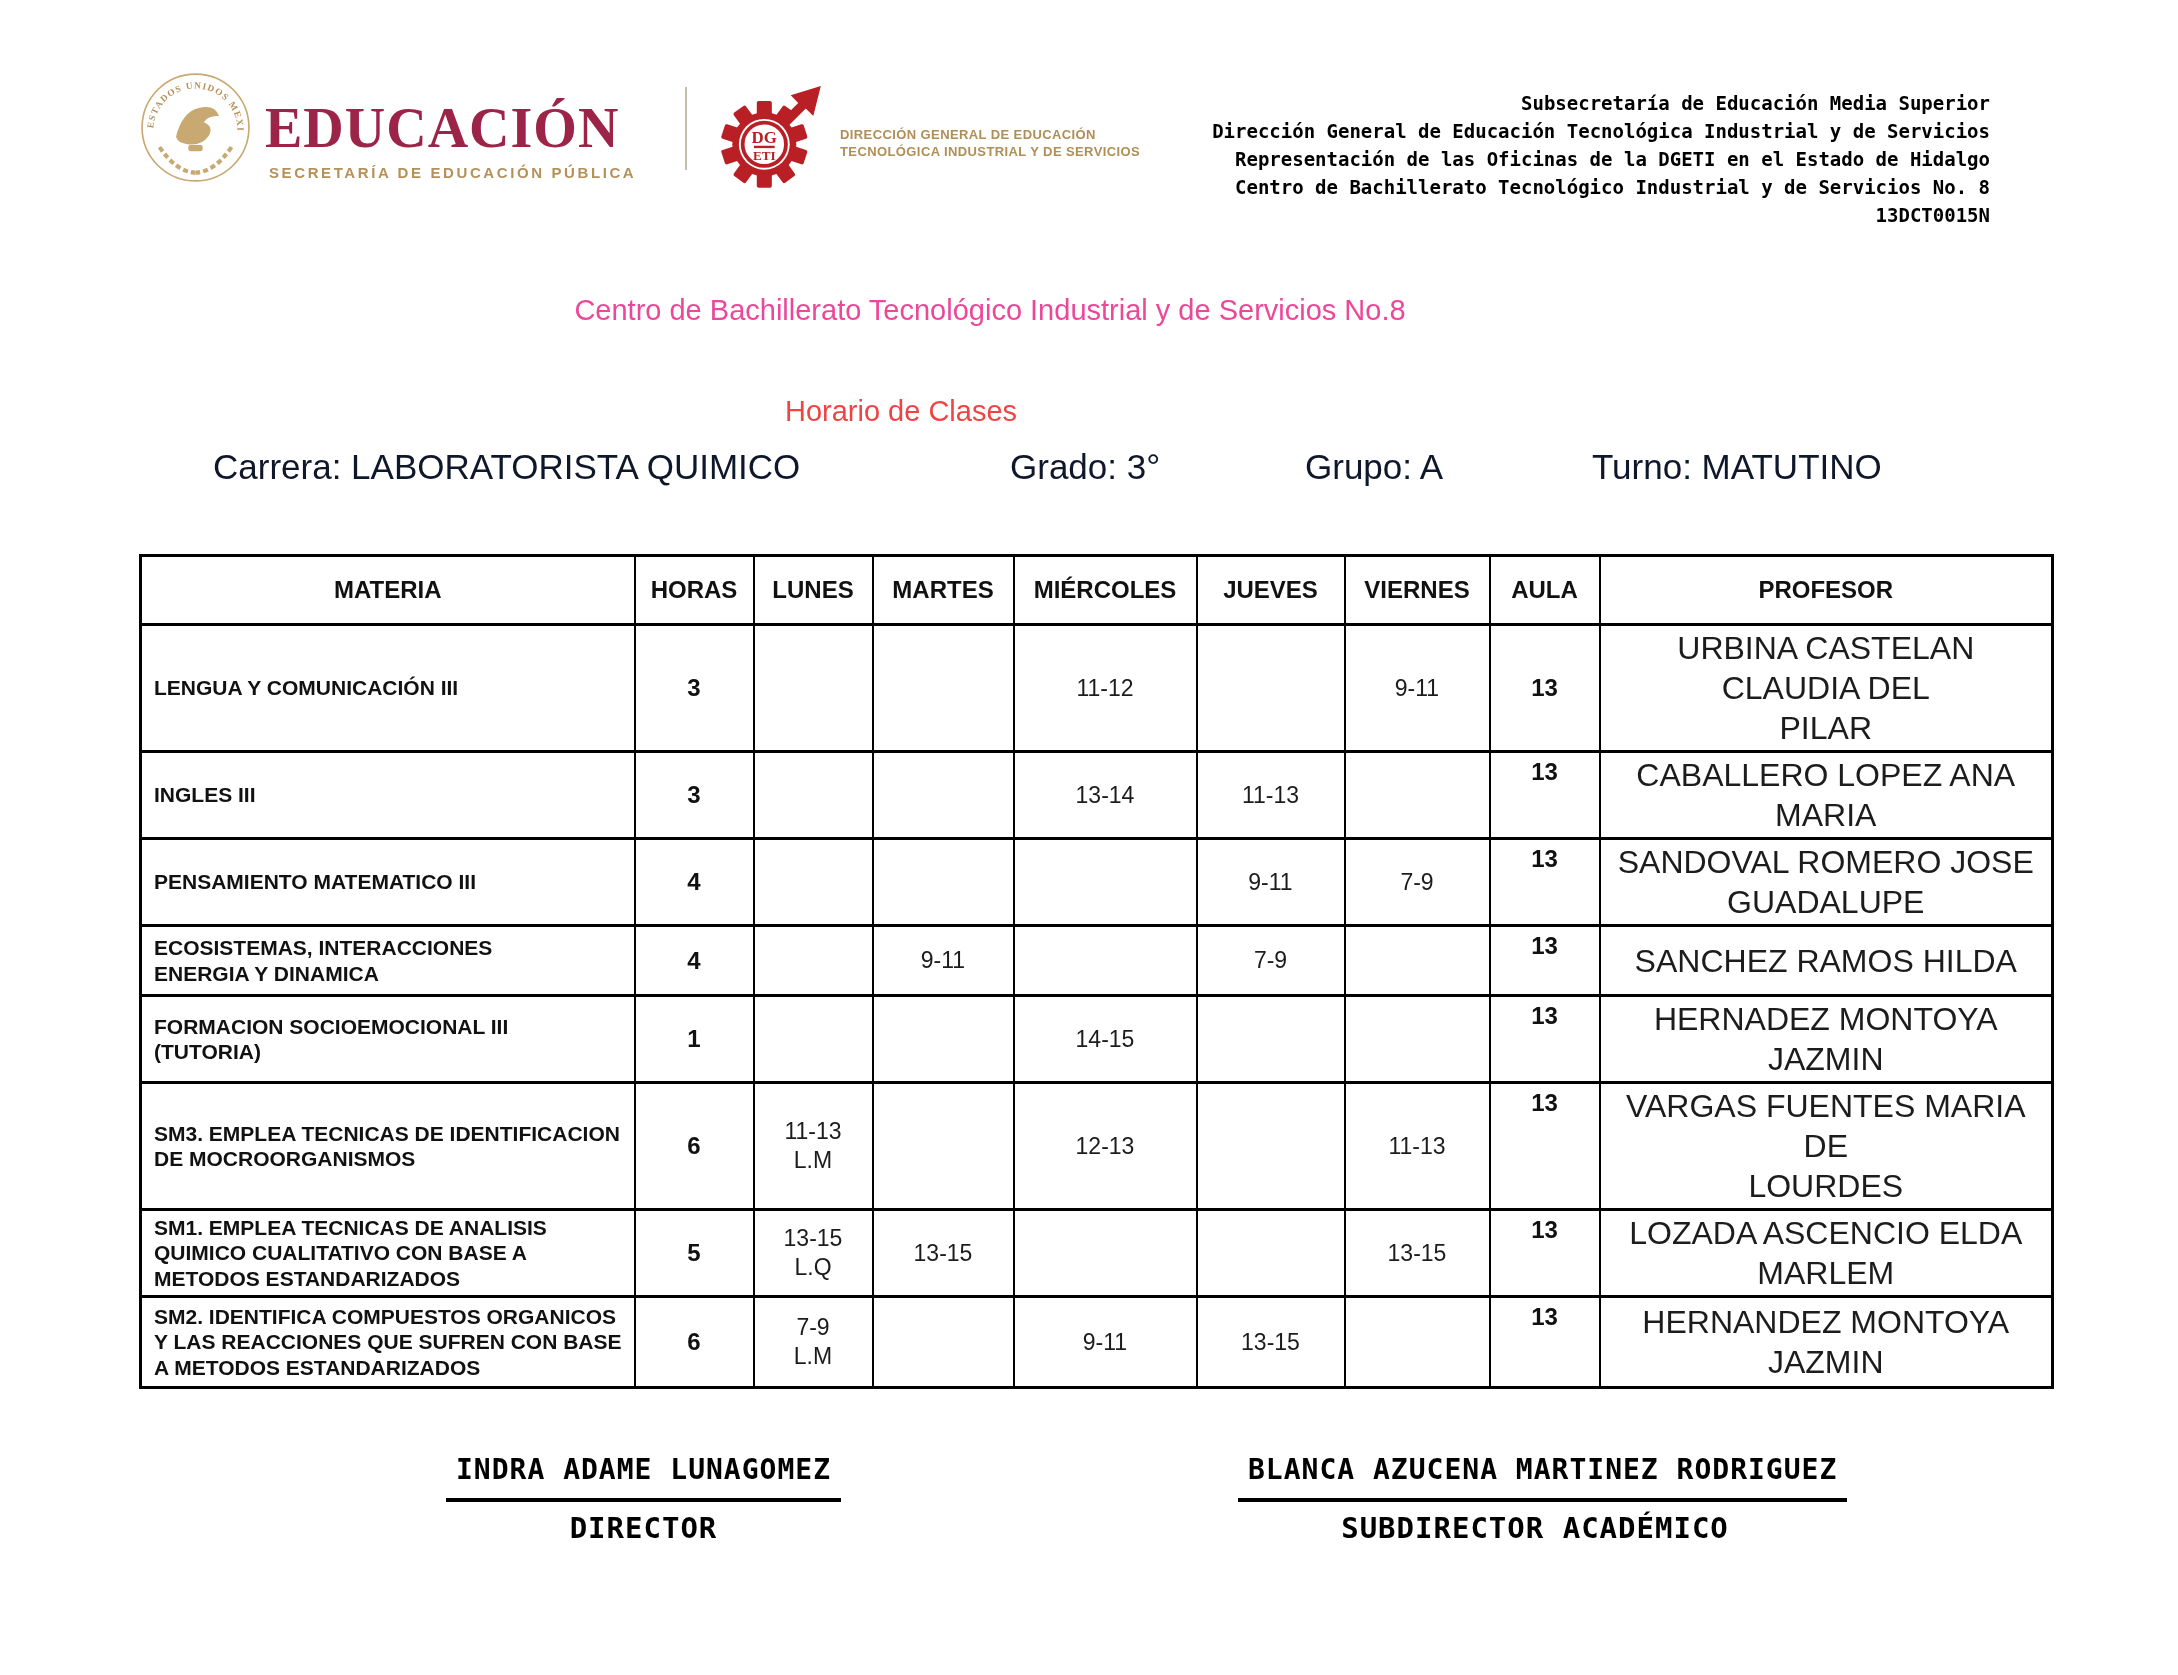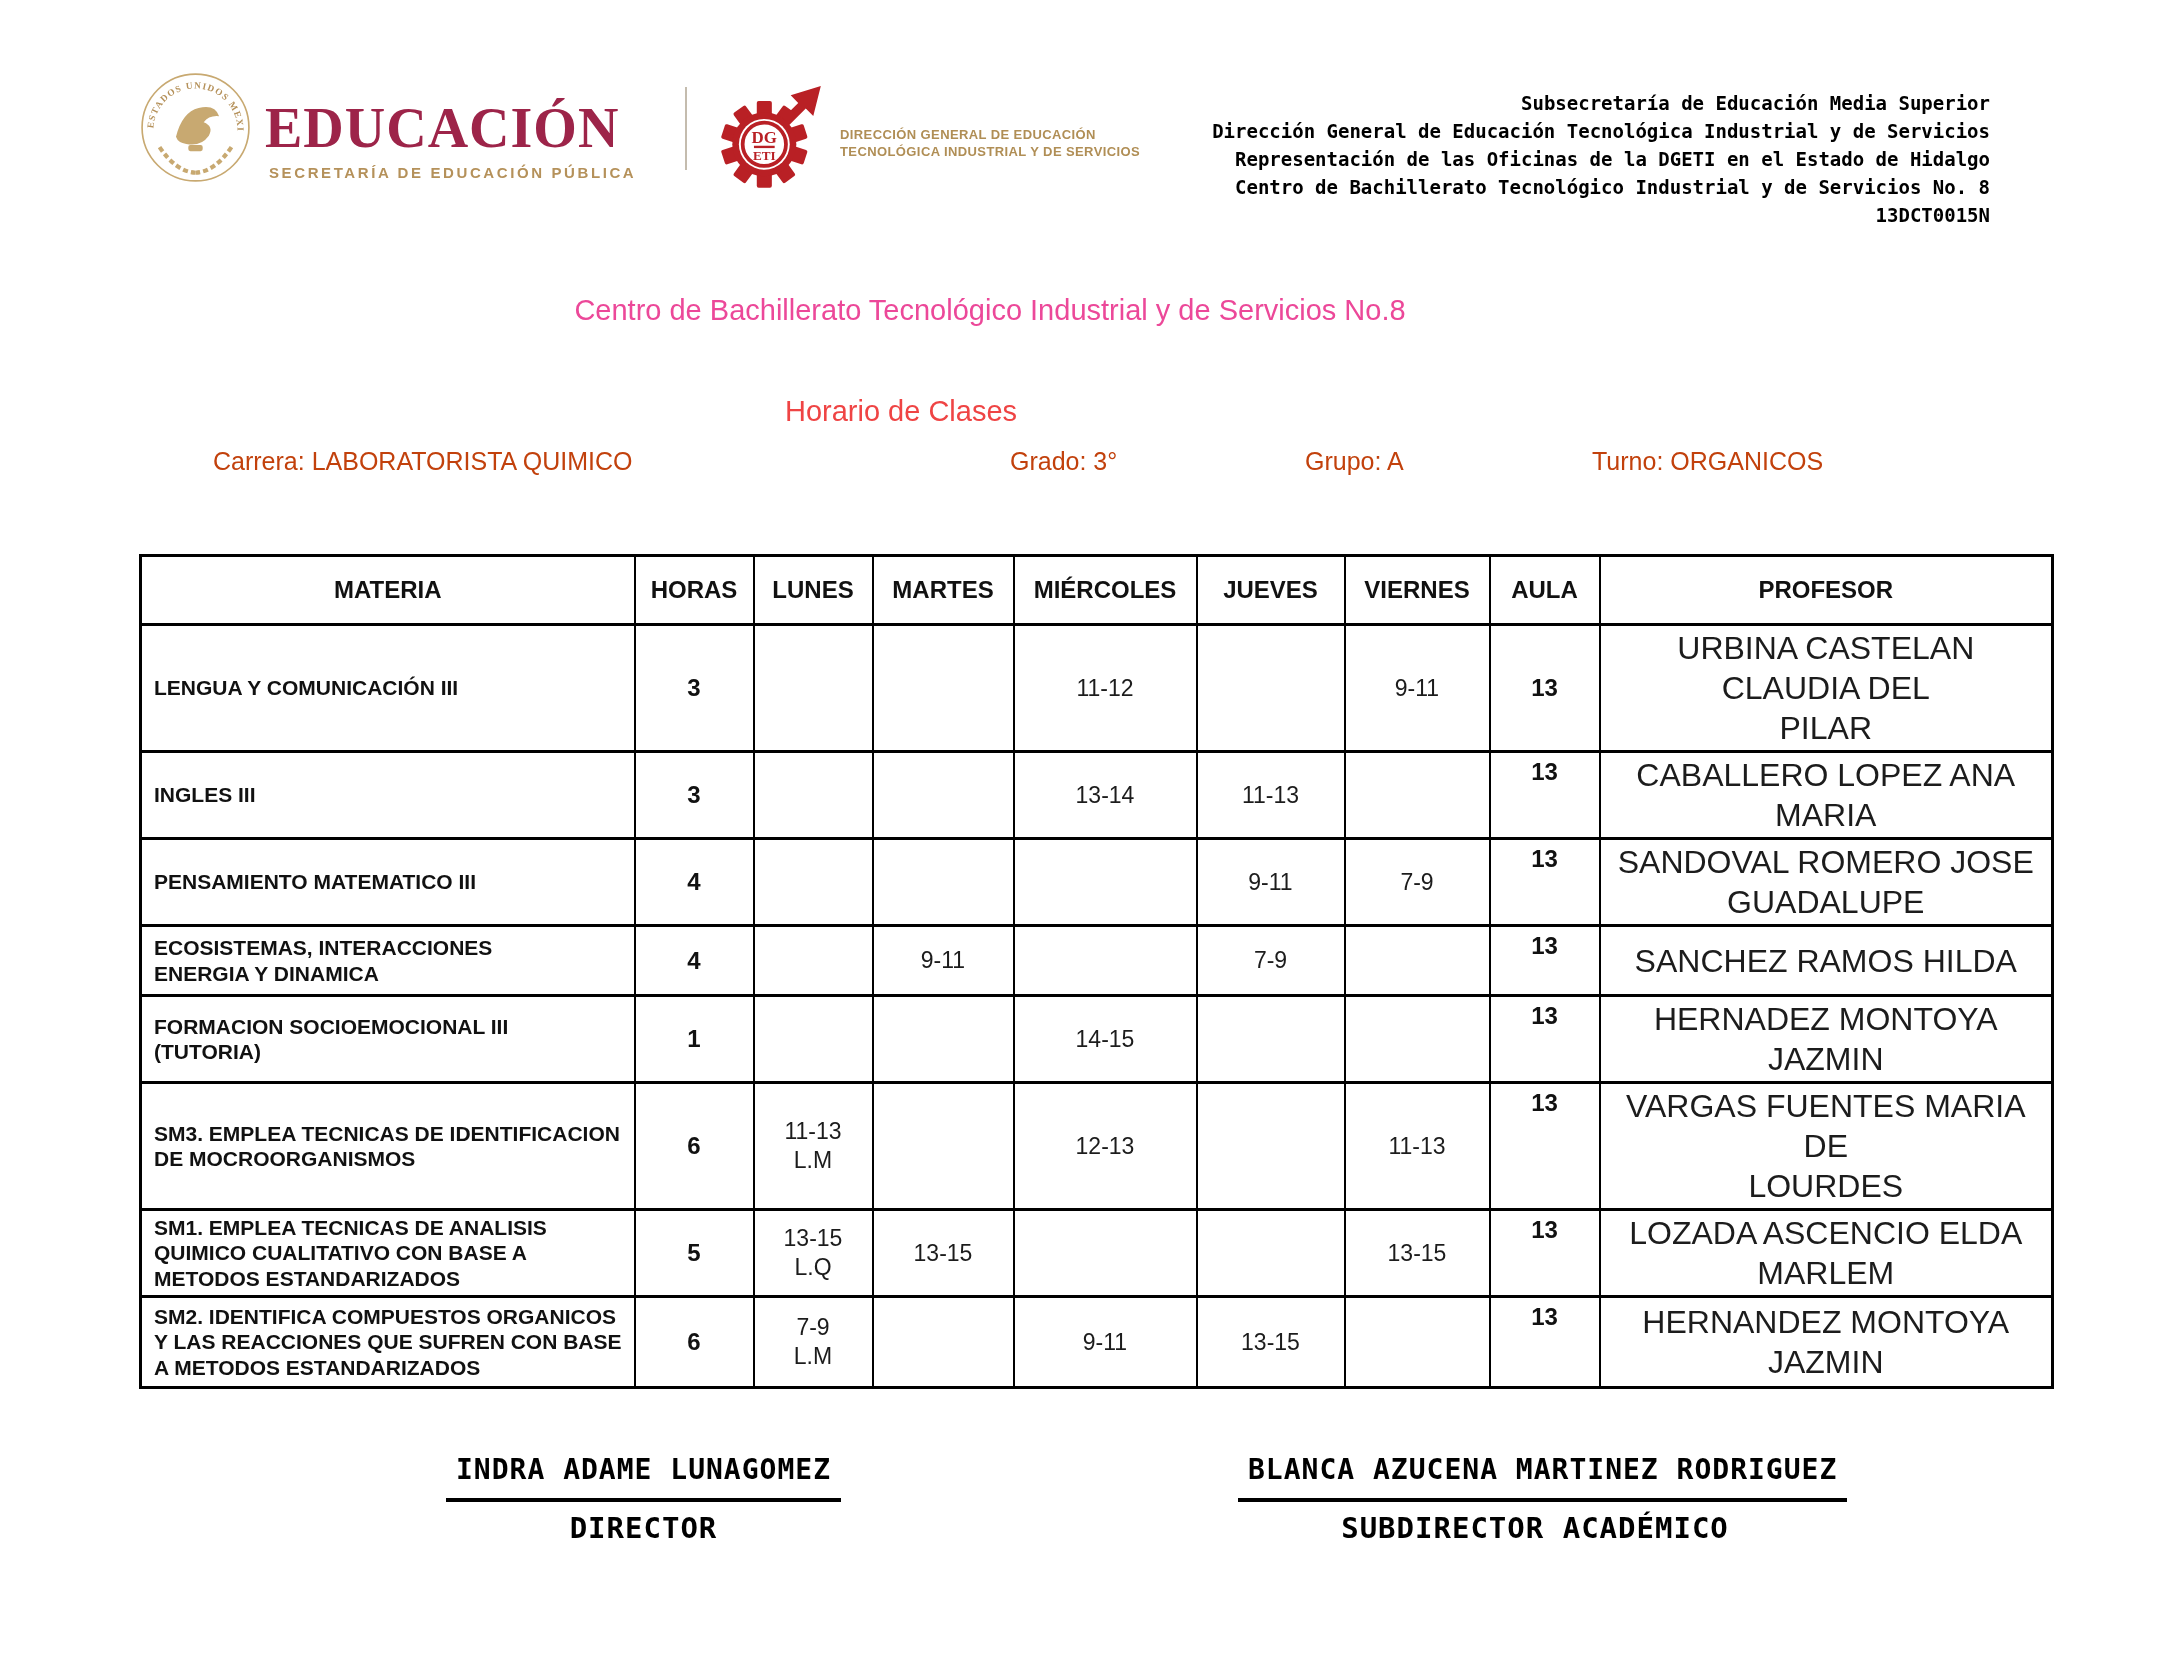--- a/index.html
+++ b/index.html
@@ -31,21 +31,21 @@
   }
   .header-right{
     position:absolute;right:188px;top:89px;
     text-align:right;
     font-family:"DejaVu Sans Mono",monospace;
     font-weight:bold;font-size:19px;line-height:28px;color:#000;
   }
   
   .doc-title{position:absolute;left:0;top:294px;width:1980px;text-align:center;font-size:29px;color:#ec4899;}
   .doc-subtitle{position:absolute;left:0;top:395px;width:1802px;text-align:center;font-size:29px;color:#ef4444;}
-  .info-line span{position:absolute;top:447px;font-size:25px;color:#c2410c;white-space:nowrap;}
+  .info-line span{position:absolute;top:447px;font-size:35px;color:#0f172a;white-space:nowrap;}
   .info-carrera{left:213px;} .info-grado{left:1010px;} .info-grupo{left:1305px;} .info-turno{left:1592px;}
   
   table.schedule{
     position:absolute;left:139px;top:554px;width:1911px;
     border-collapse:collapse;table-layout:fixed;
     border:3px solid #000;
   }
   .schedule th,.schedule td{
     border-left:2px solid #000;border-right:2px solid #000;
     border-top:3px solid #000;border-bottom:3px solid #000;
@@ -144,21 +144,21 @@
     <div>13DCT0015N</div>
   </div>
 
   <div class="doc-title">Centro de Bachillerato Tecnológico Industrial y de Servicios No.8</div>
   <div class="doc-subtitle">Horario de Clases</div>
 
   <div class="info-line">
     <span class="info-carrera">Carrera: LABORATORISTA QUIMICO</span>
     <span class="info-grado">Grado: 3°</span>
     <span class="info-grupo">Grupo: A</span>
-    <span class="info-turno">Turno: ORGANICOS</span>
+    <span class="info-turno">Turno: MATUTINO</span>
   </div>
 
   <table class="schedule">
     <colgroup>
       <col style="width:494px">
         <col style="width:119px">
         <col style="width:119px">
       <col style="width:141px">
         <col style="width:183px">
         <col style="width:148px">

